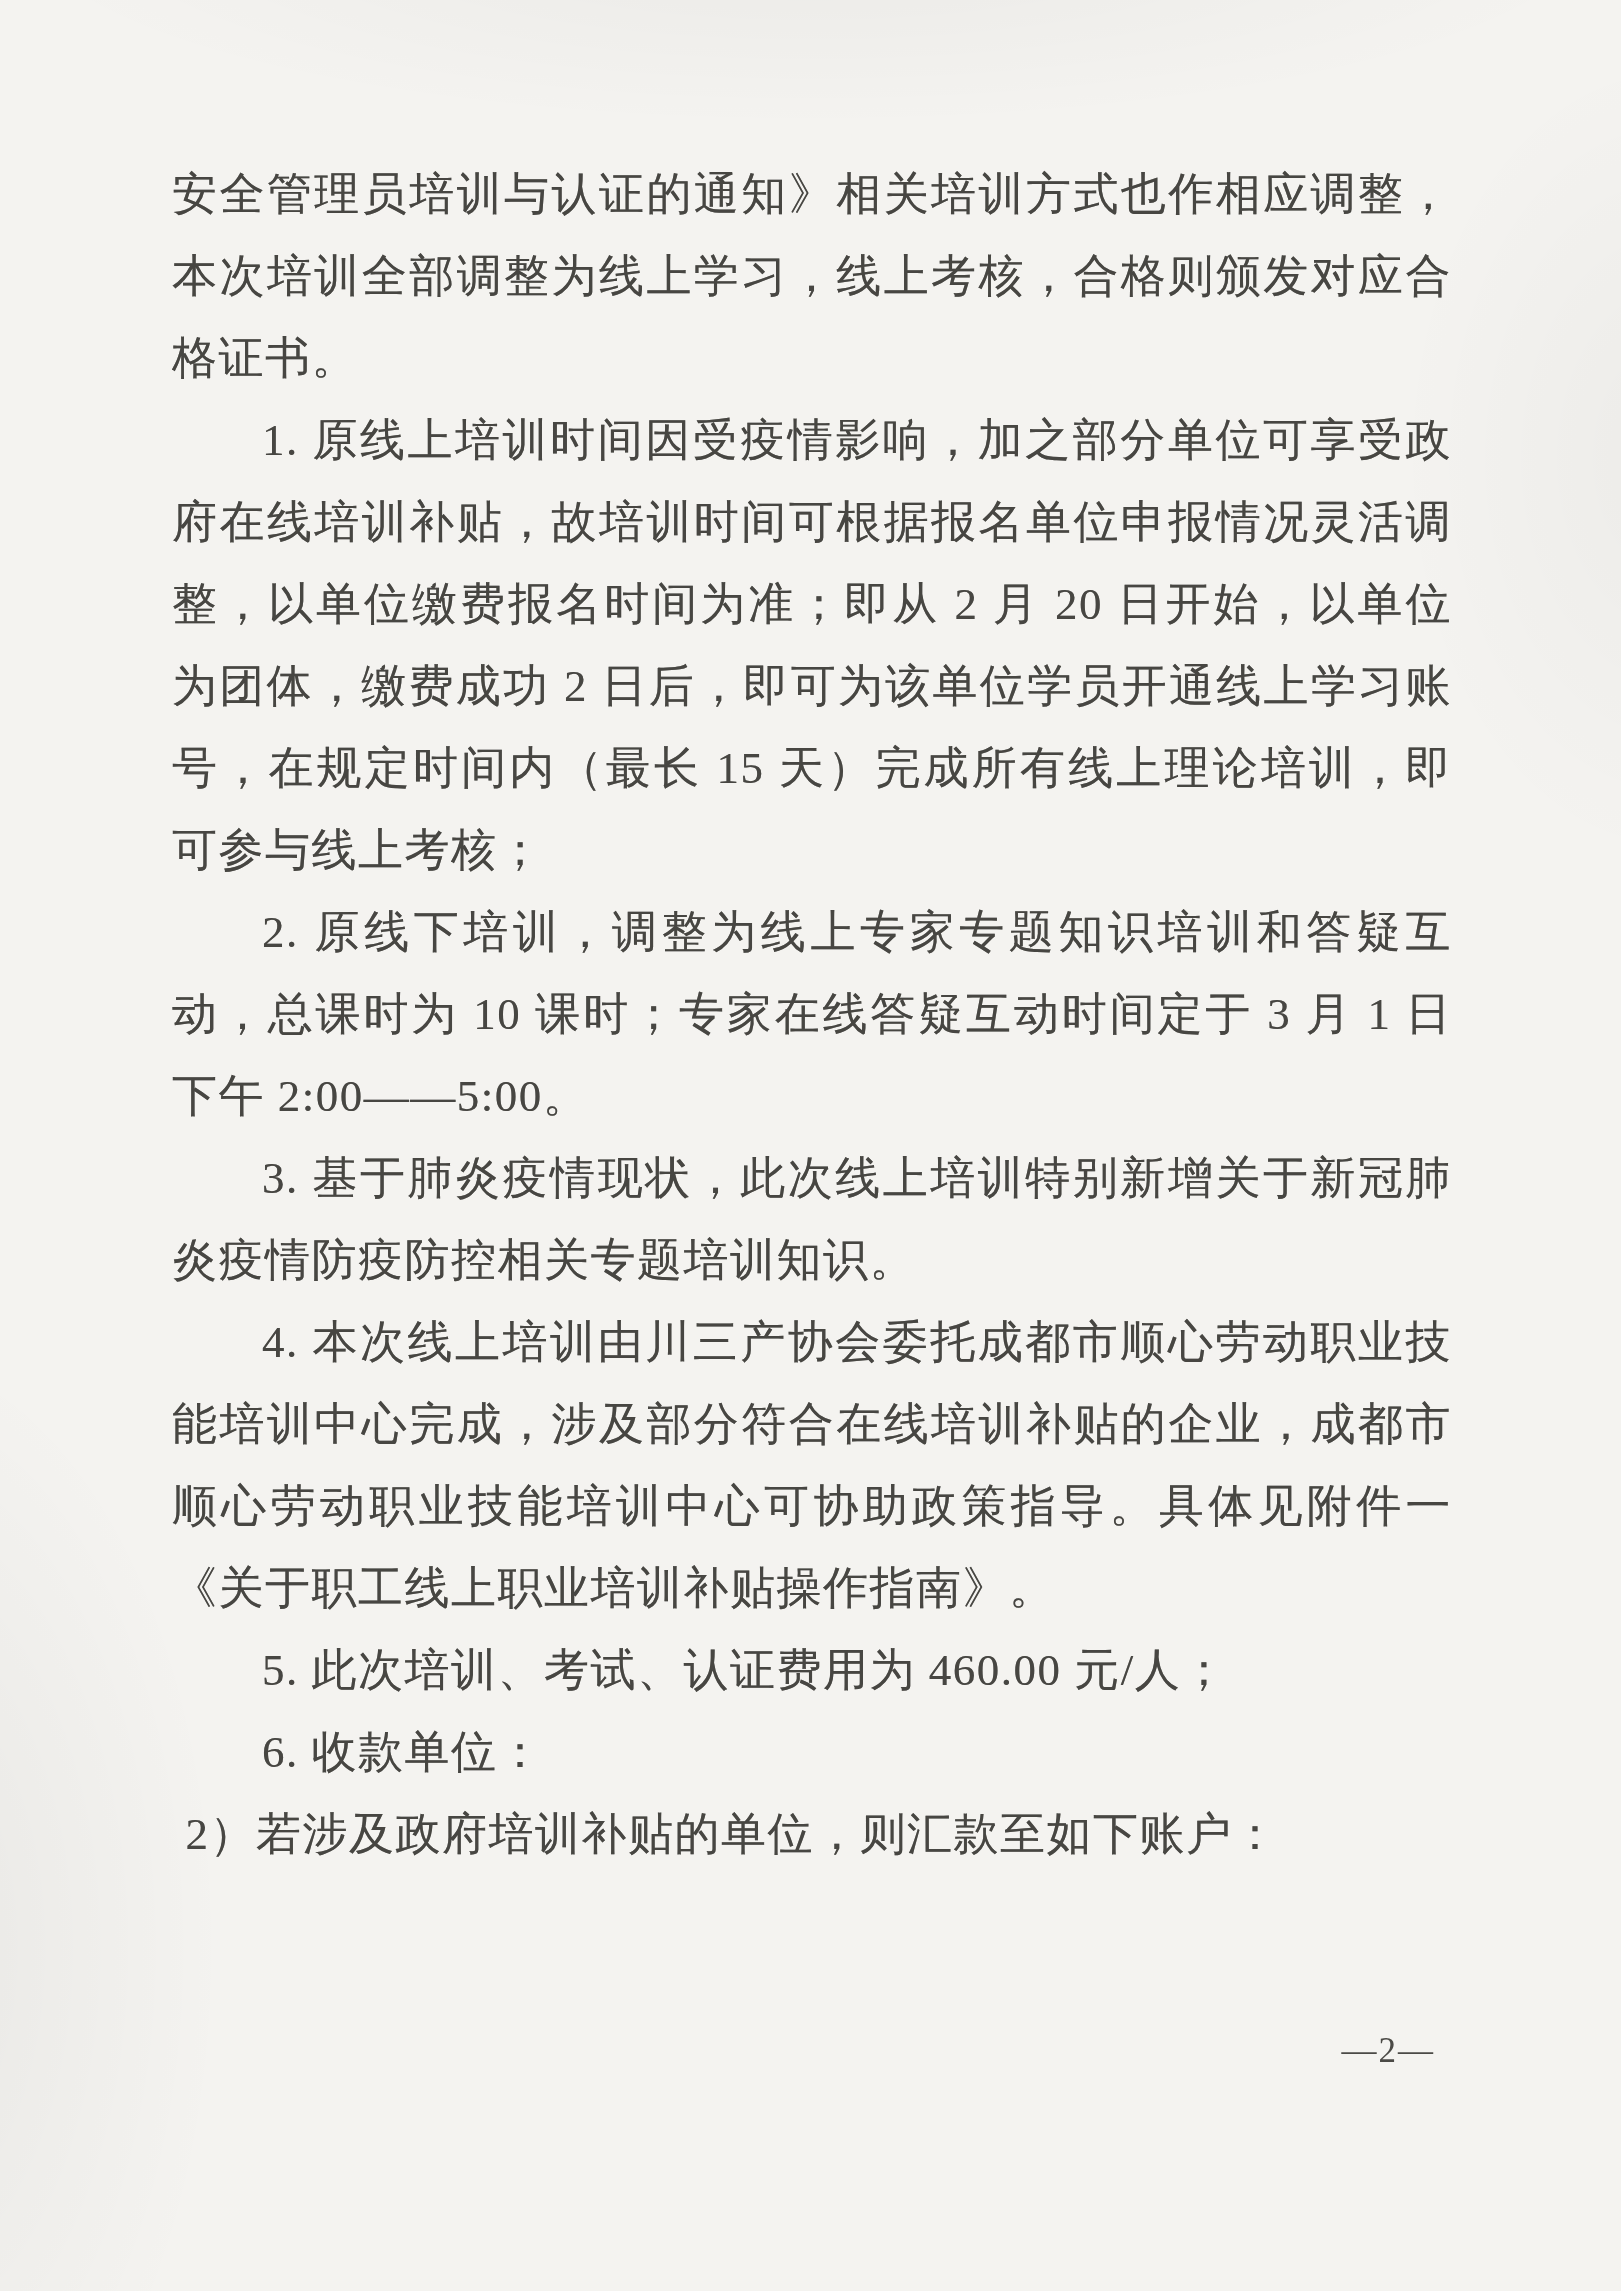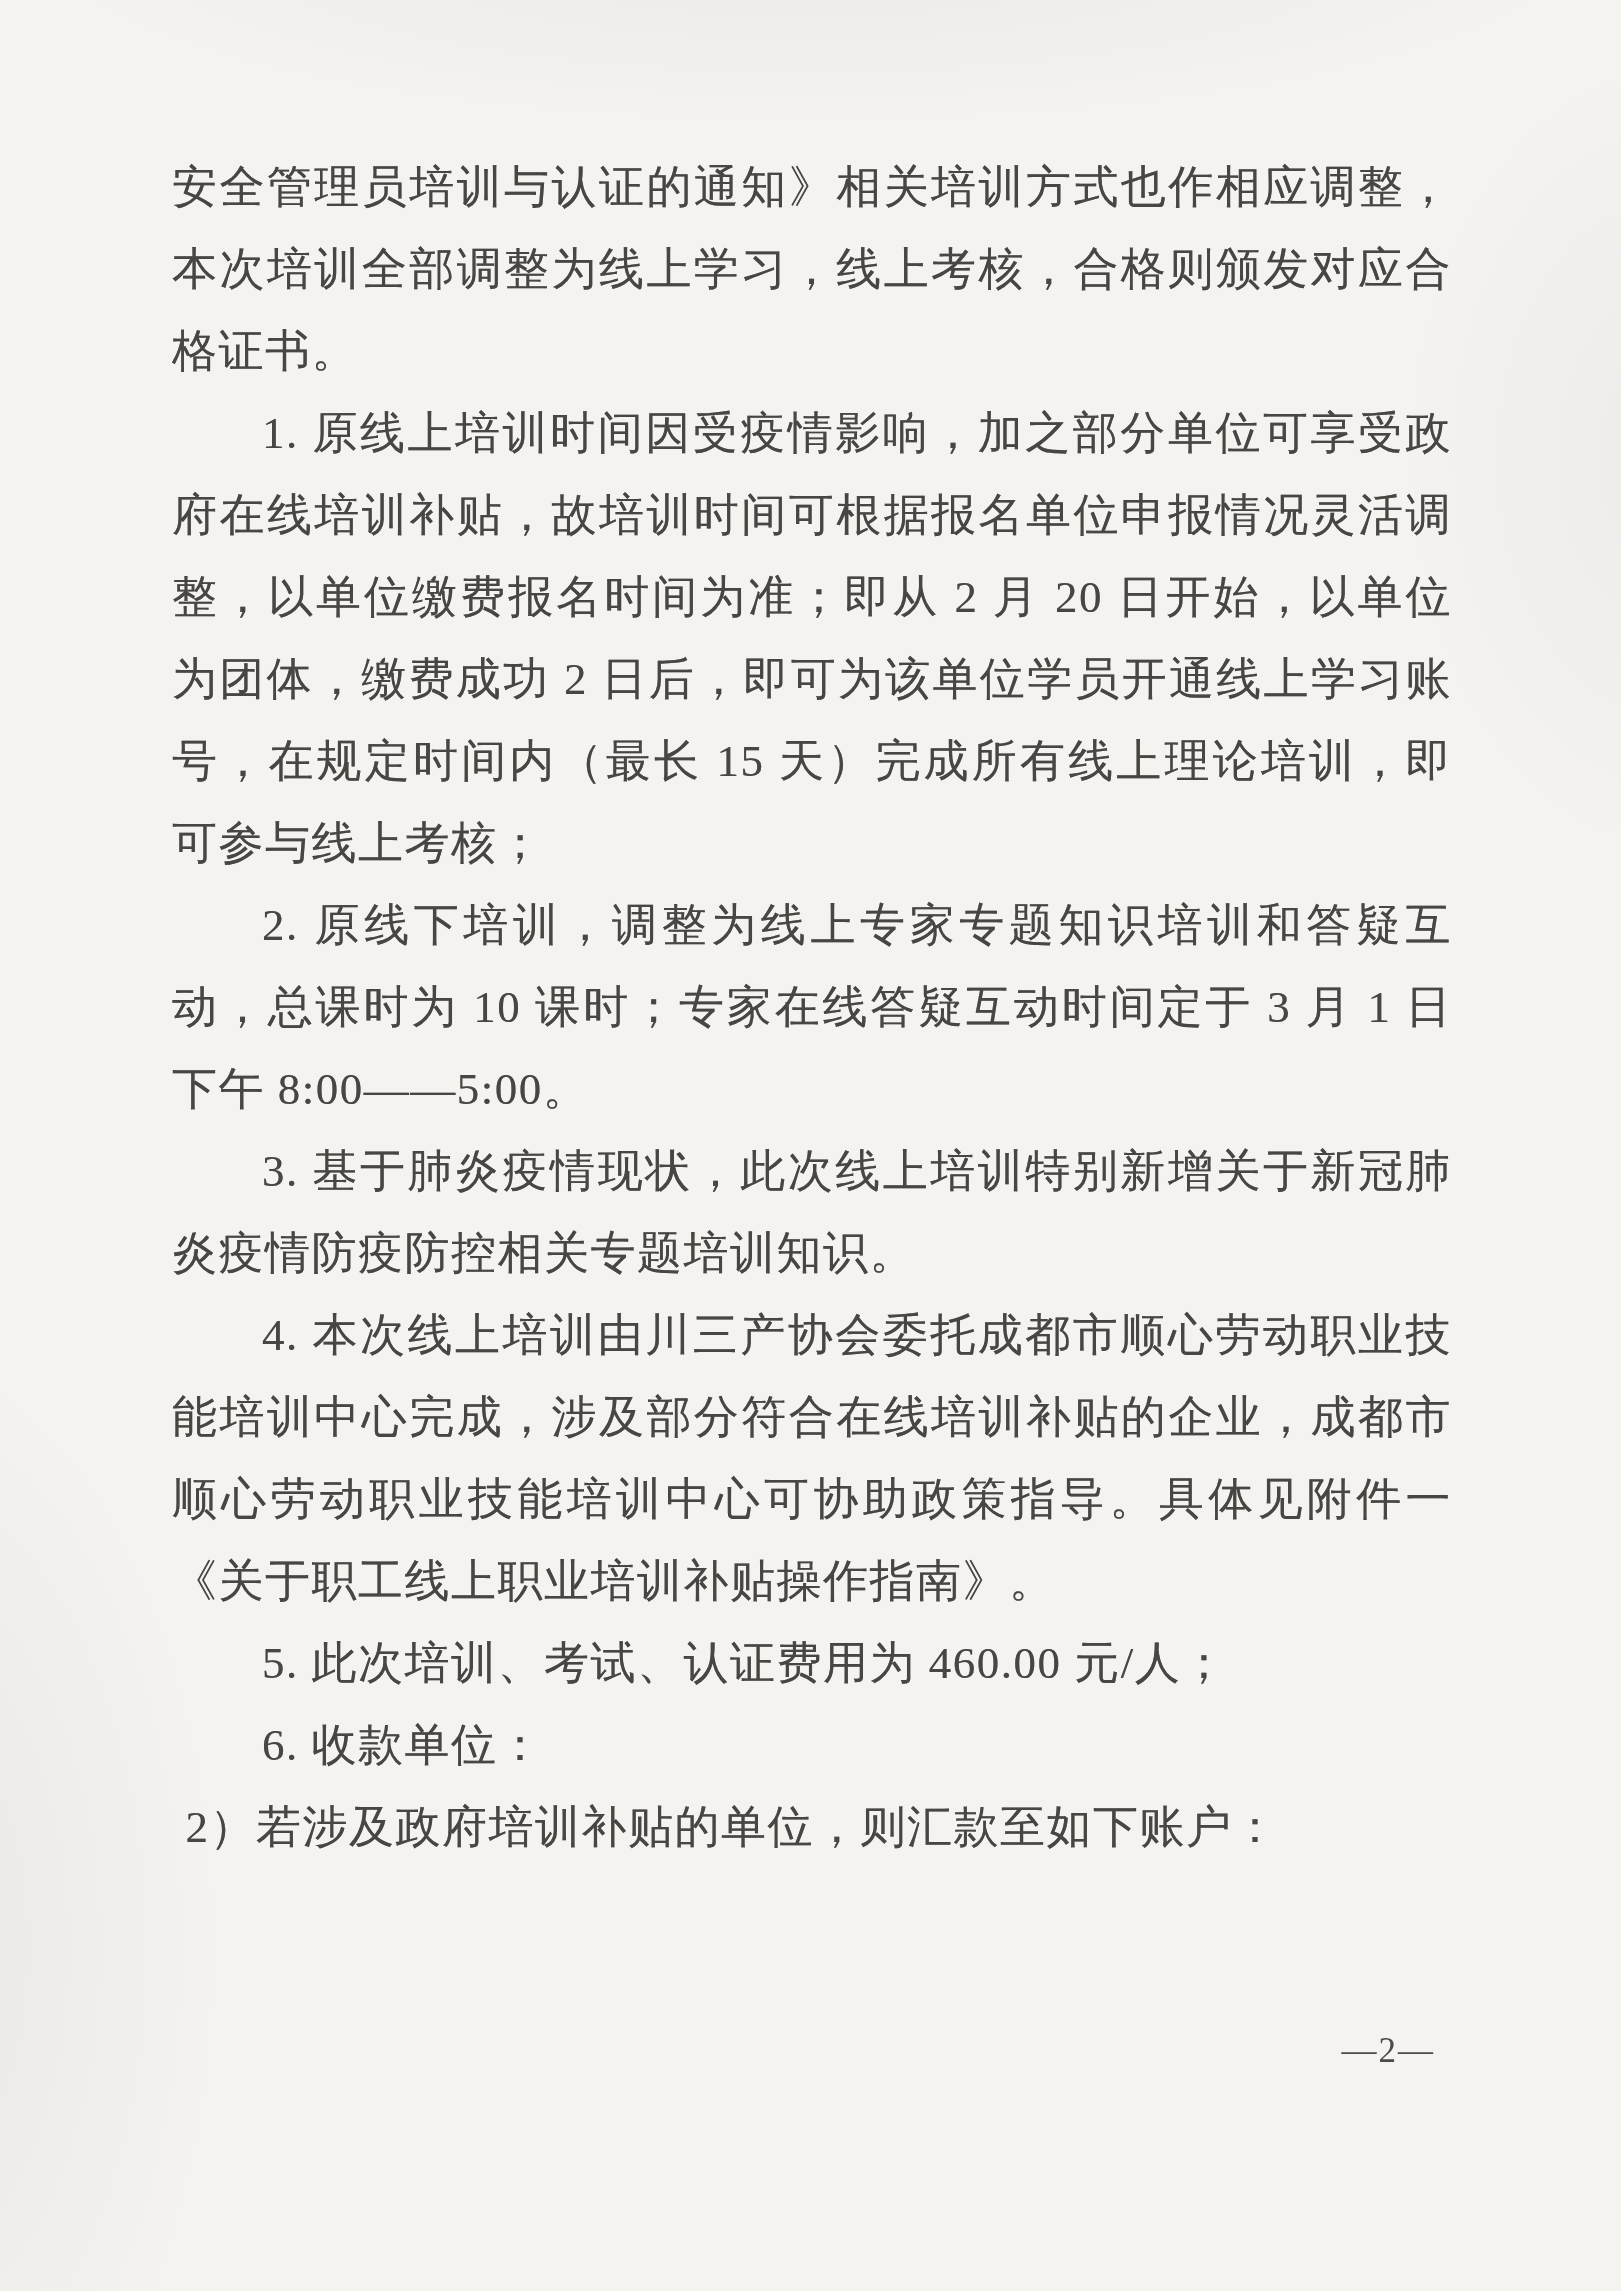--- a/index.html
+++ b/index.html
@@ -18,21 +18,21 @@
     font-family: "Liberation Serif", "DejaVu Serif", serif;
     overflow: hidden;
   }
   .page {
     position: absolute;
     inset: 0;
   }
   .content {
     position: absolute;
     left: 172px;
-    top: 146px;
+    top: 153px;
     width: 1280px;
     color: #474642;
     font-size: 45px;
     line-height: 82px;
     letter-spacing: 1.5px;
     text-align: justify;
   }
   .para {
     margin: 0;
     padding: 0;
@@ -49,21 +49,21 @@
     letter-spacing: 2px;
   }
 </style>
 </head>
 <body>
 
 <div class="page">
   <div class="content">
       <p class="para" style="text-indent: 0em;">安全管理员培训与认证的通知》相关培训方式也作相应调整，本次培训全部调整为线上学习，线上考核，合格则颁发对应合格证书。</p>
       <p class="para" style="text-indent: 2em;">1. 原线上培训时间因受疫情影响，加之部分单位可享受政府在线培训补贴，故培训时间可根据报名单位申报情况灵活调整，以单位缴费报名时间为准；即从 2 月 20 日开始，以单位为团体，缴费成功 2 日后，即可为该单位学员开通线上学习账号，在规定时间内（最长 15 天）完成所有线上理论培训，即可参与线上考核；</p>
-      <p class="para" style="text-indent: 2em;">2. 原线下培训，调整为线上专家专题知识培训和答疑互动，总课时为 10 课时；专家在线答疑互动时间定于 3 月 1 日下午 8:00——5:00。</p>
+      <p class="para" style="text-indent: 2em;">2. 原线下培训，调整为线上专家专题知识培训和答疑互动，总课时为 10 课时；专家在线答疑互动时间定于 3 月 1 日下午 2:00——5:00。</p>
       <p class="para" style="text-indent: 2em;">3. 基于肺炎疫情现状，此次线上培训特别新增关于新冠肺炎疫情防疫防控相关专题培训知识。</p>
       <p class="para" style="text-indent: 2em;">4. 本次线上培训由川三产协会委托成都市顺心劳动职业技能培训中心完成，涉及部分符合在线培训补贴的企业，成都市顺心劳动职业技能培训中心可协助政策指导。具体见附件一《关于职工线上职业培训补贴操作指南》。</p>
       <p class="para" style="text-indent: 2em;">5. 此次培训、考试、认证费用为 460.00 元/人；</p>
       <p class="para" style="text-indent: 2em;">6. 收款单位：</p>
       <p class="para" style="text-indent: 0.3em;">2）若涉及政府培训补贴的单位，则汇款至如下账户：</p>
     </div>
   <div class="page-number">—2—</div>
 </div>
 
 

